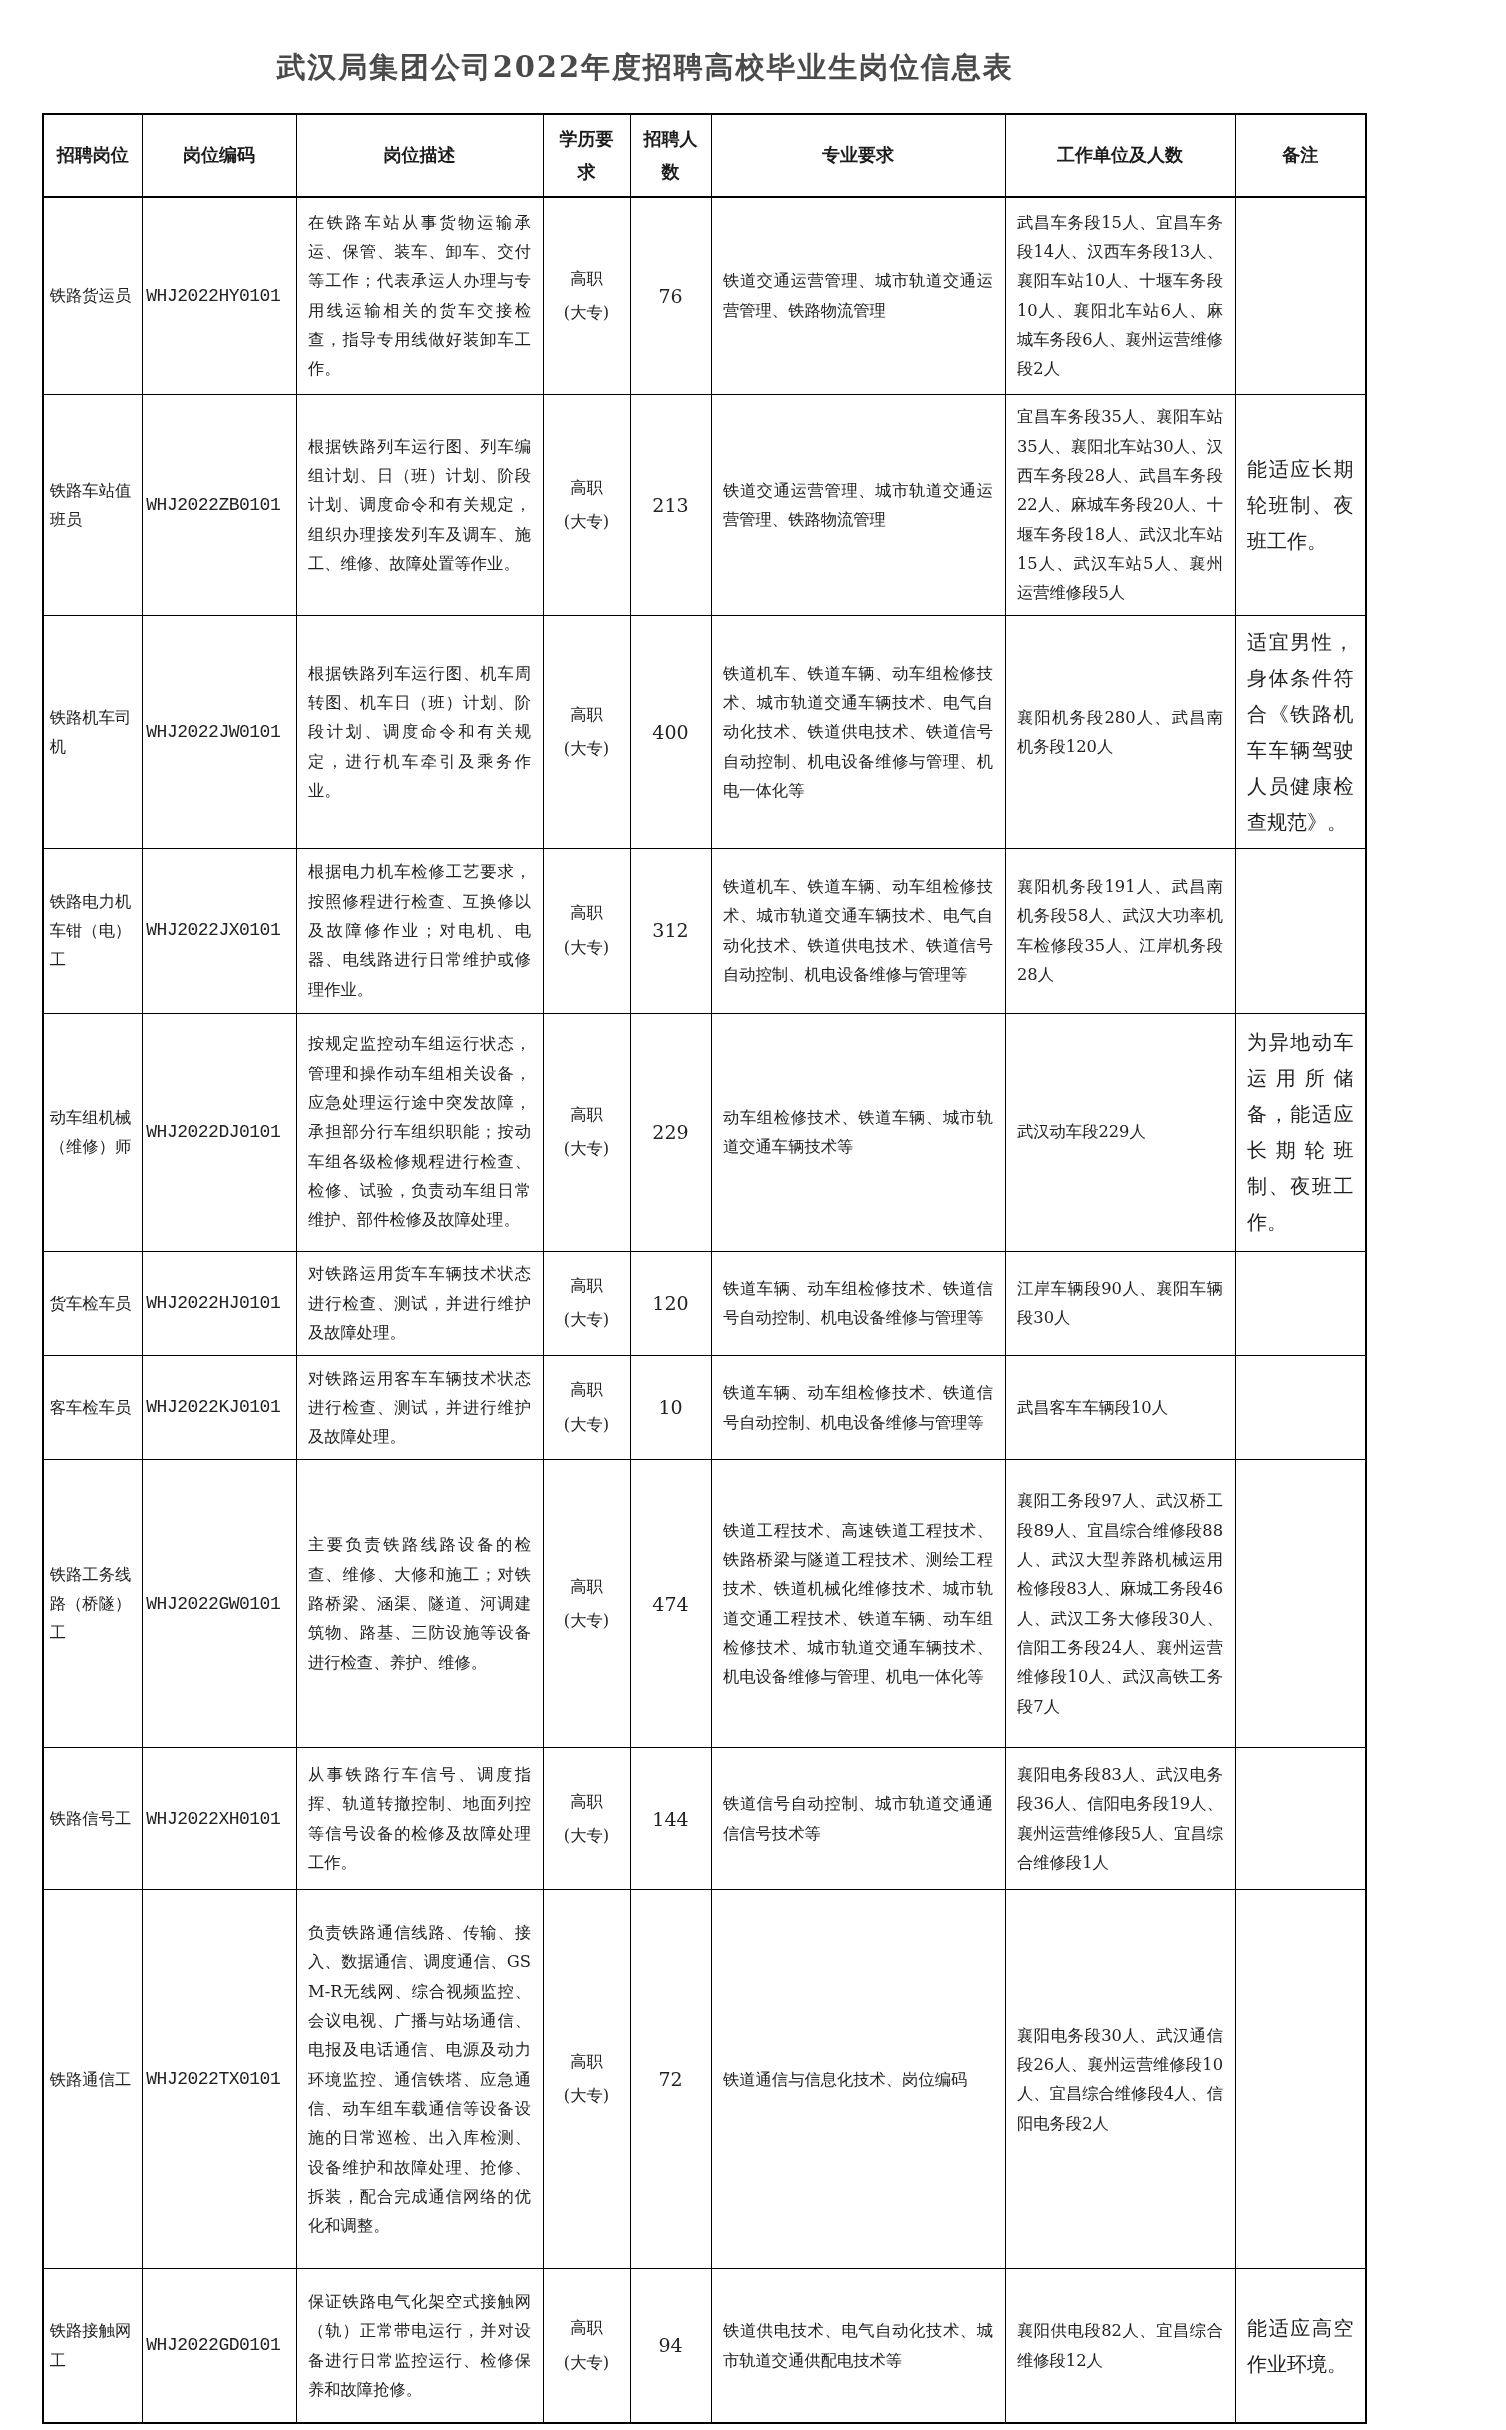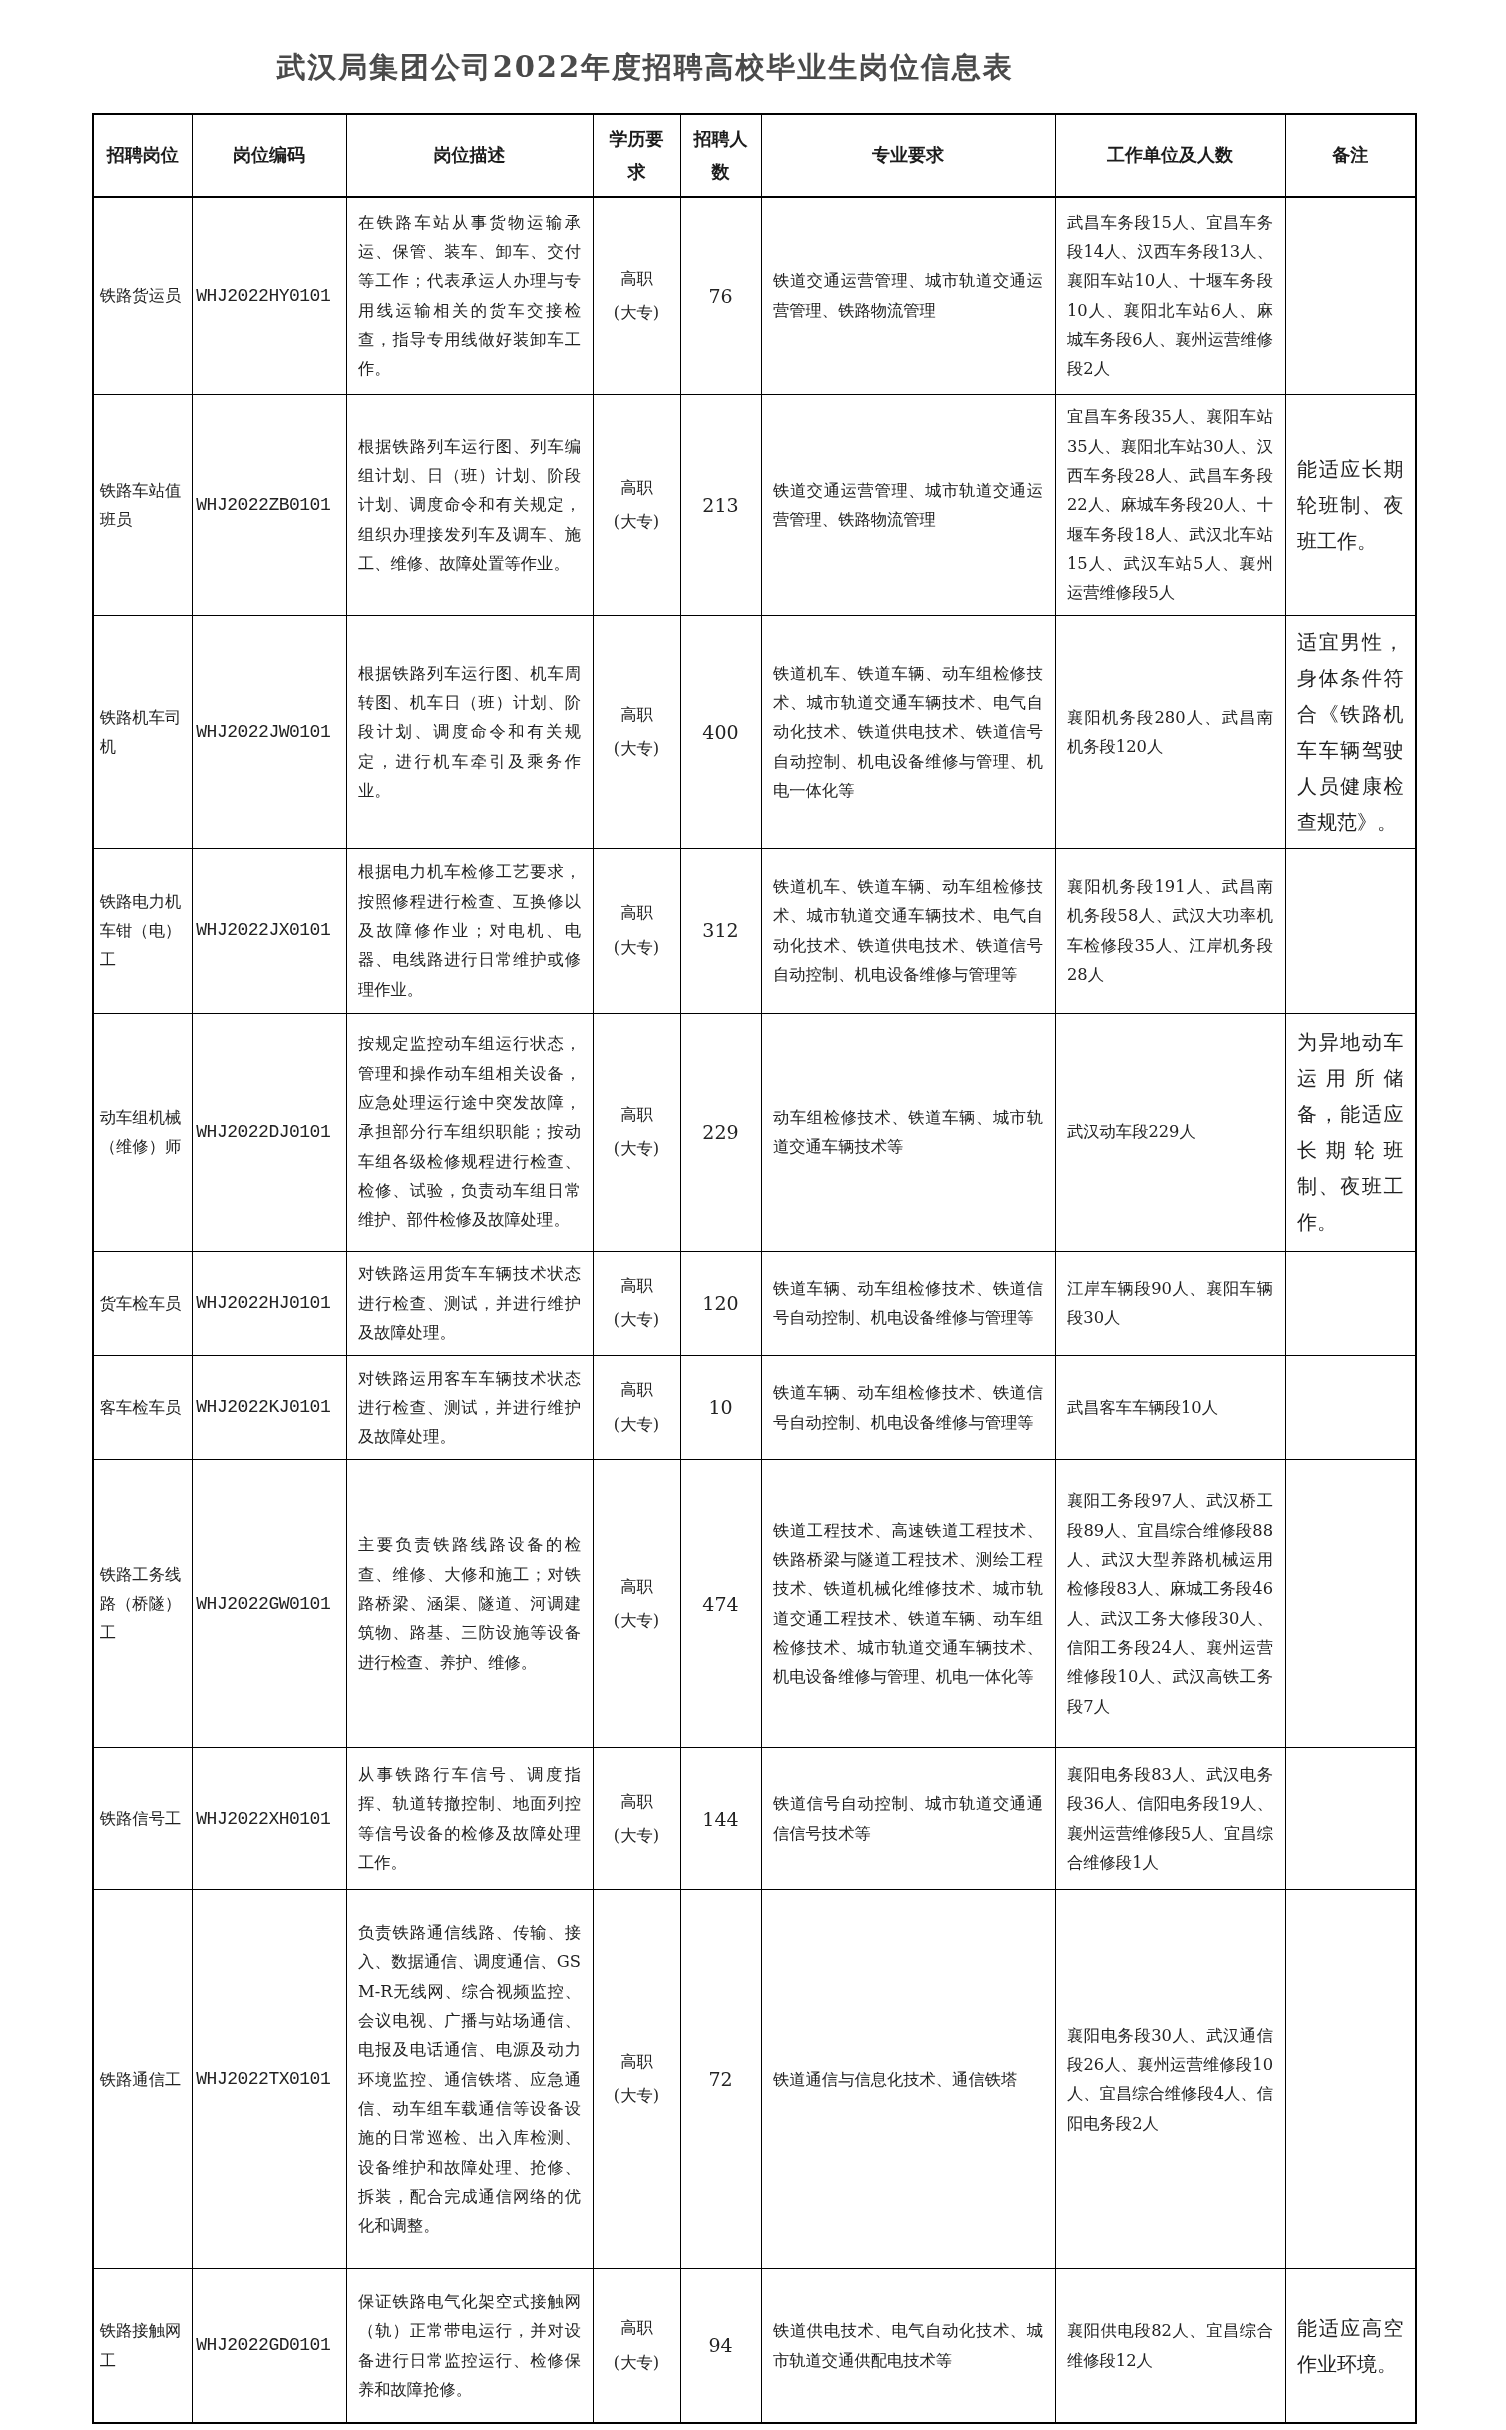--- a/index.html
+++ b/index.html
@@ -17,21 +17,21 @@
     transform:translateX(-108px);
     font-size:29px;
     font-weight:bold;
     color:#4a4a4a;
     letter-spacing:1.9px;
   }
   table.job-table{
     border-collapse:collapse;
     table-layout:fixed;
     width:1322px;
-    margin-left:92px;
+    margin-left:42px;
     border:2.9px solid #000;
     padding-left:36px;
   }
   .job-table th,.job-table td{
     border:1.9px solid #000;
     vertical-align:middle;
     font-size:16.3px;
     line-height:1.8;
     word-break:break-all;
     overflow-wrap:anywhere;
@@ -217,21 +217,21 @@
     </tr>
     <tr class="r9">
       <td class="c-pos">铁路通信工</td>
       <td class="c-code">WHJ2022TX0101</td>
       <td class="c-desc">负责铁路通信线路、传输、接入、数据通信、调度通信、GSM-R无线网、综合视频监控、会议电视、广播与站场通信、电报及电话通信、电源及动力环境监控、通信铁塔、应急通信、动车组车载通信等设备设施的日常巡检、出入库检测、设备维护和故障处理、抢修、拆装，配合完成通信网络的优化和调整。</td>
       <td class="c-edu">
           <span class="edu-line">高职</span>
           <span class="edu-line">(大专)</span>
         </td>
       <td class="c-count">72</td>
-      <td class="c-major">铁道通信与信息化技术、通信铁塔</td>
+      <td class="c-major">铁道通信与信息化技术、岗位编码</td>
       <td class="c-units">襄阳电务段30人、武汉通信段26人、襄州运营维修段10人、宜昌综合维修段4人、信阳电务段2人</td>
       <td class="c-note"></td>
     </tr>
     <tr class="r10">
       <td class="c-pos">铁路接触网工</td>
       <td class="c-code">WHJ2022GD0101</td>
       <td class="c-desc">保证铁路电气化架空式接触网（轨）正常带电运行，并对设备进行日常监控运行、检修保养和故障抢修。</td>
       <td class="c-edu">
           <span class="edu-line">高职</span>
           <span class="edu-line">(大专)</span>

